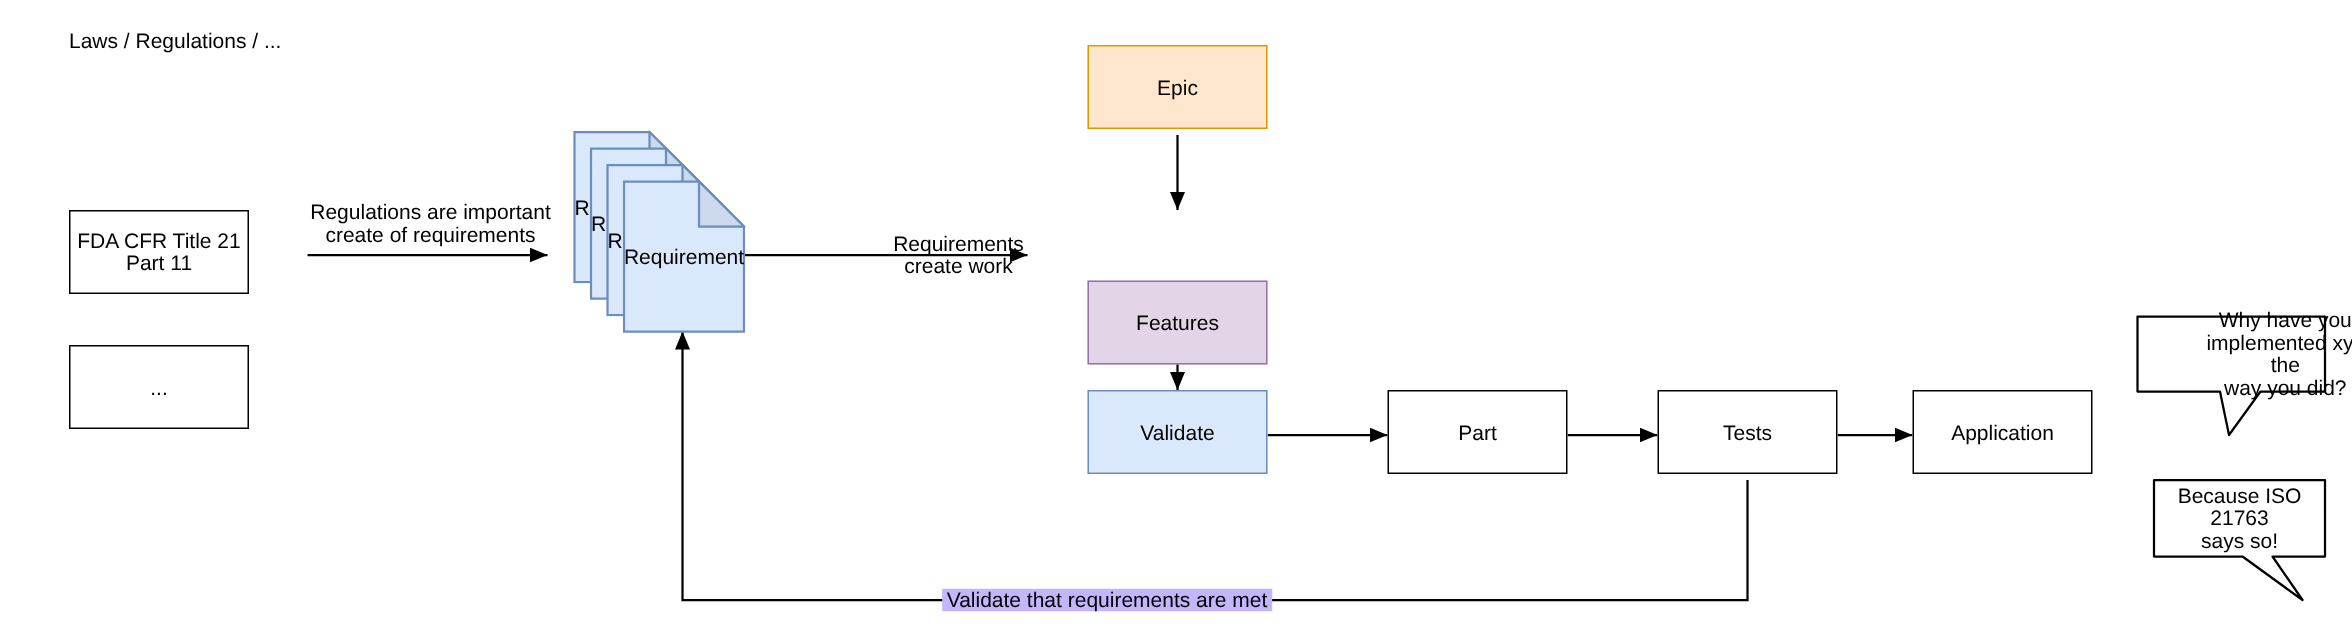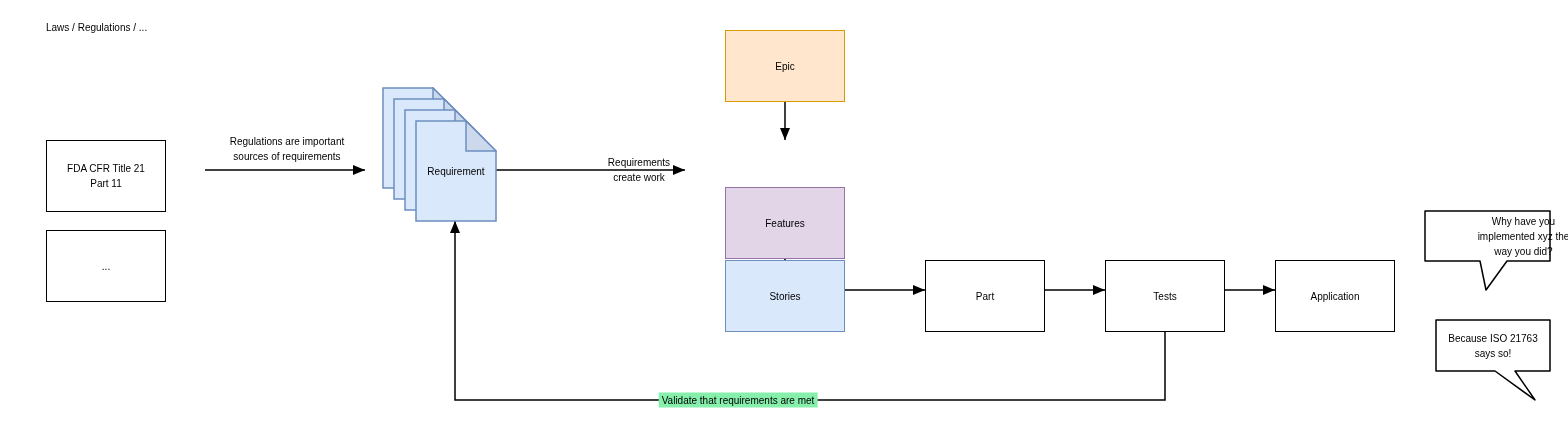--- a/index.html
+++ b/index.html
@@ -1,47 +1,47 @@
 <!DOCTYPE html>
 <html><head>
 <meta charset="utf-8">
 <style>
   html,body{margin:0;padding:0;background:#ffffff;}
   .canvas{
     position:relative;width:1568px;height:421px;background:#ffffff;
-    font-family:"Liberation Sans",sans-serif;font-size:10px;color:#000;
+    font-family:"Liberation Sans",sans-serif;font-size:14px;color:#000;
     overflow:hidden;
   }
   svg.wires{position:absolute;left:0;top:0;z-index:1;}
   .wire{stroke:#000;stroke-width:1.5;fill:none;}
   .callout-shape{fill:#ffffff;stroke:#000;stroke-width:1.5;stroke-linejoin:round;}
 
   .box{
     position:absolute;box-sizing:border-box;z-index:2;
     display:flex;align-items:center;justify-content:center;
     text-align:center;white-space:pre-line;line-height:15px;
     background:#ffffff;border:1.5px solid #000;
-    width:120px;height:72px;
+    width:120px;height:56px;
   }
   .box.orange{background:#ffe6cc;border-color:#d79b00;}
   .box.purple{background:#e1d5e7;border-color:#9673a6;margin-top:47px;}
   .box.blue{background:#dae8fc;border-color:#6c8ebf;}
 
   .doc{position:absolute;width:82px;height:102px;z-index:2;}
   .doc svg{position:absolute;left:0;top:0;}
   .doc-label{
     position:absolute;left:0;top:0;width:82px;height:102px;
     display:flex;align-items:center;justify-content:center;
     white-space:nowrap;
   }
 
   .label{position:absolute;z-index:3;text-align:center;line-height:15px;white-space:pre-line;}
   .label.centered{transform:translateX(-50%);}
   .label.on-line{transform:translate(-50%,-50%);}
-  .label.masked{background:#86efac;padding:0 3px;white-space:nowrap;}
+  .label.masked{background:#c4b5fd;padding:0 3px;white-space:nowrap;}
 
   .callout-text{
     position:absolute;z-index:3;display:flex;align-items:center;justify-content:center;
     text-align:center;white-space:pre-line;line-height:15px;
   }
 </style>
 </head>
 <body>
 
 <div class="canvas">
@@ -96,27 +96,27 @@
   <div class="doc" style="left:415px;top:120px;">
     <svg width="82" height="102" viewBox="0 0 82 102">
       <path d="M1,1 L51,1 L81,31 L81,101 L1,101 Z" fill="#dae8fc" stroke="#6c8ebf" stroke-width="1.5"></path>
       <path d="M51,1 L81,31 L51,31 Z" fill="#ccd9ed" stroke="#6c8ebf" stroke-width="1.5"></path>
     </svg>
     <div class="doc-label">Requirement</div>
   </div>
 
   <div class="box orange" style="left:725px;top:30px;">Epic</div>
   <div class="box purple" style="left:725px;top:140px;">Features</div>
-  <div class="box blue" style="left:725px;top:260px;">Stories</div>
+  <div class="box blue" style="left:725px;top:260px;">Validate</div>
   <div class="box" style="left:925px;top:260px;">Part</div>
   <div class="box" style="left:1105px;top:260px;">Tests</div>
   <div class="box" style="left:1275px;top:260px;">Application</div>
 
   <div class="label centered" style="left:287px;top:134px;">Regulations are important
-sources of requirements</div>
+create of requirements</div>
   <div class="label centered" style="left:615px;top:155px;margin-left:24px;">Requirements
 create work</div>
   <div class="label on-line masked" style="left:738px;top:400px;">Validate that requirements are met</div>
 
   <div class="callout-text" style="left:1427px;top:213px;width:121px;height:46px;padding-left:36px;">Why have you
 implemented xyz the
 way you did?</div>
   <div class="callout-text" style="left:1438px;top:322px;width:110px;height:47px;">Because ISO 21763
 says so!</div>
 

